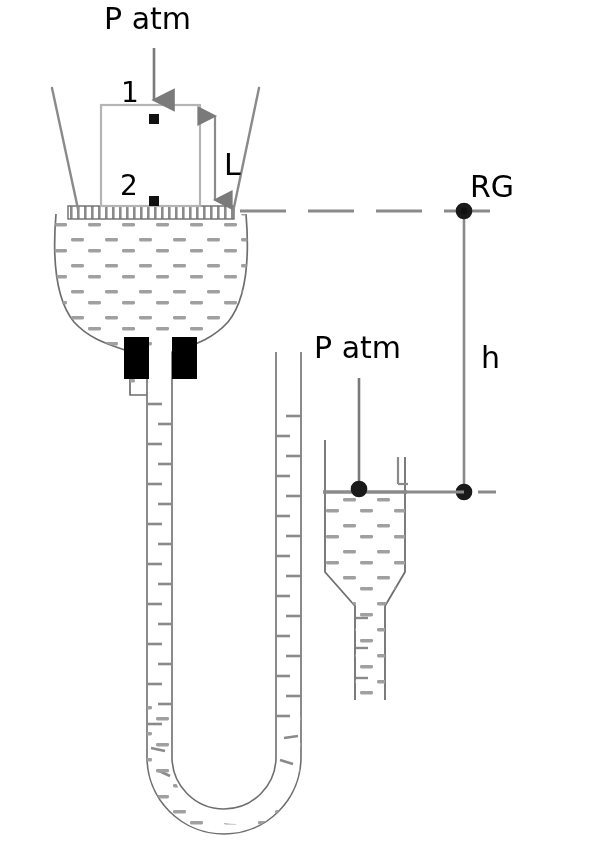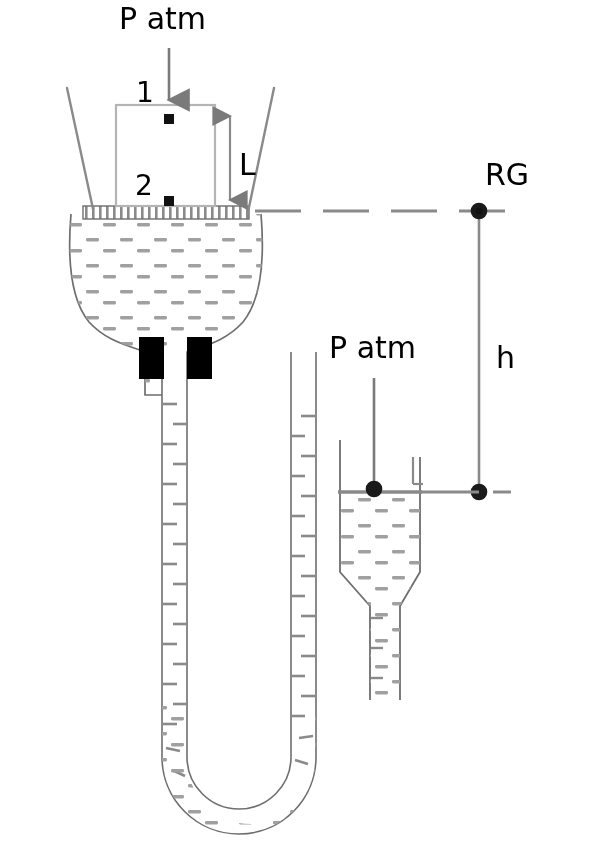--- a/index.html
+++ b/index.html
@@ -2,33 +2,33 @@
 <html><head>
 <meta charset="utf-8">
 <title>Manometer Apparatus Diagram</title>
 <style>
   html,body{margin:0;padding:0;background:#ffffff;}
   body{
     width:602px;height:850px;overflow:hidden;
     font-family:"DejaVu Sans","Liberation Sans",sans-serif;
     position:relative;
   }
-  #diagram-root{position:relative;width:576px;height:850px;margin-left:15px;}
+  #diagram-root{position:relative;width:576px;height:850px;}
   svg#apparatus{position:absolute;left:0;top:0;width:602px;height:850px;}
   .lbl{
     position:absolute;
     color:#000000;
     font-family:"DejaVu Sans","Liberation Sans",sans-serif;
     white-space:nowrap;
     line-height:1;
     user-select:none;
   }
   .lbl-patm-top{left:104px;top:4px;font-size:30px;}
   .lbl-patm-right{left:314px;top:333px;font-size:30px;}
-  .lbl-rg{left:470px;top:160px;font-size:30px;text-align:right;}
+  .lbl-rg{left:470px;top:172px;font-size:30px;text-align:right;}
   .lbl-h{left:481px;top:343px;font-size:30px;}
   .lbl-l{left:224px;top:150px;font-size:30px;}
   .lbl-one{left:121px;top:79px;font-size:28px;}
   .lbl-two{left:120px;top:172px;font-size:28px;}
 </style>
 </head>
 <body>
 
 <div id="diagram-root">
 

